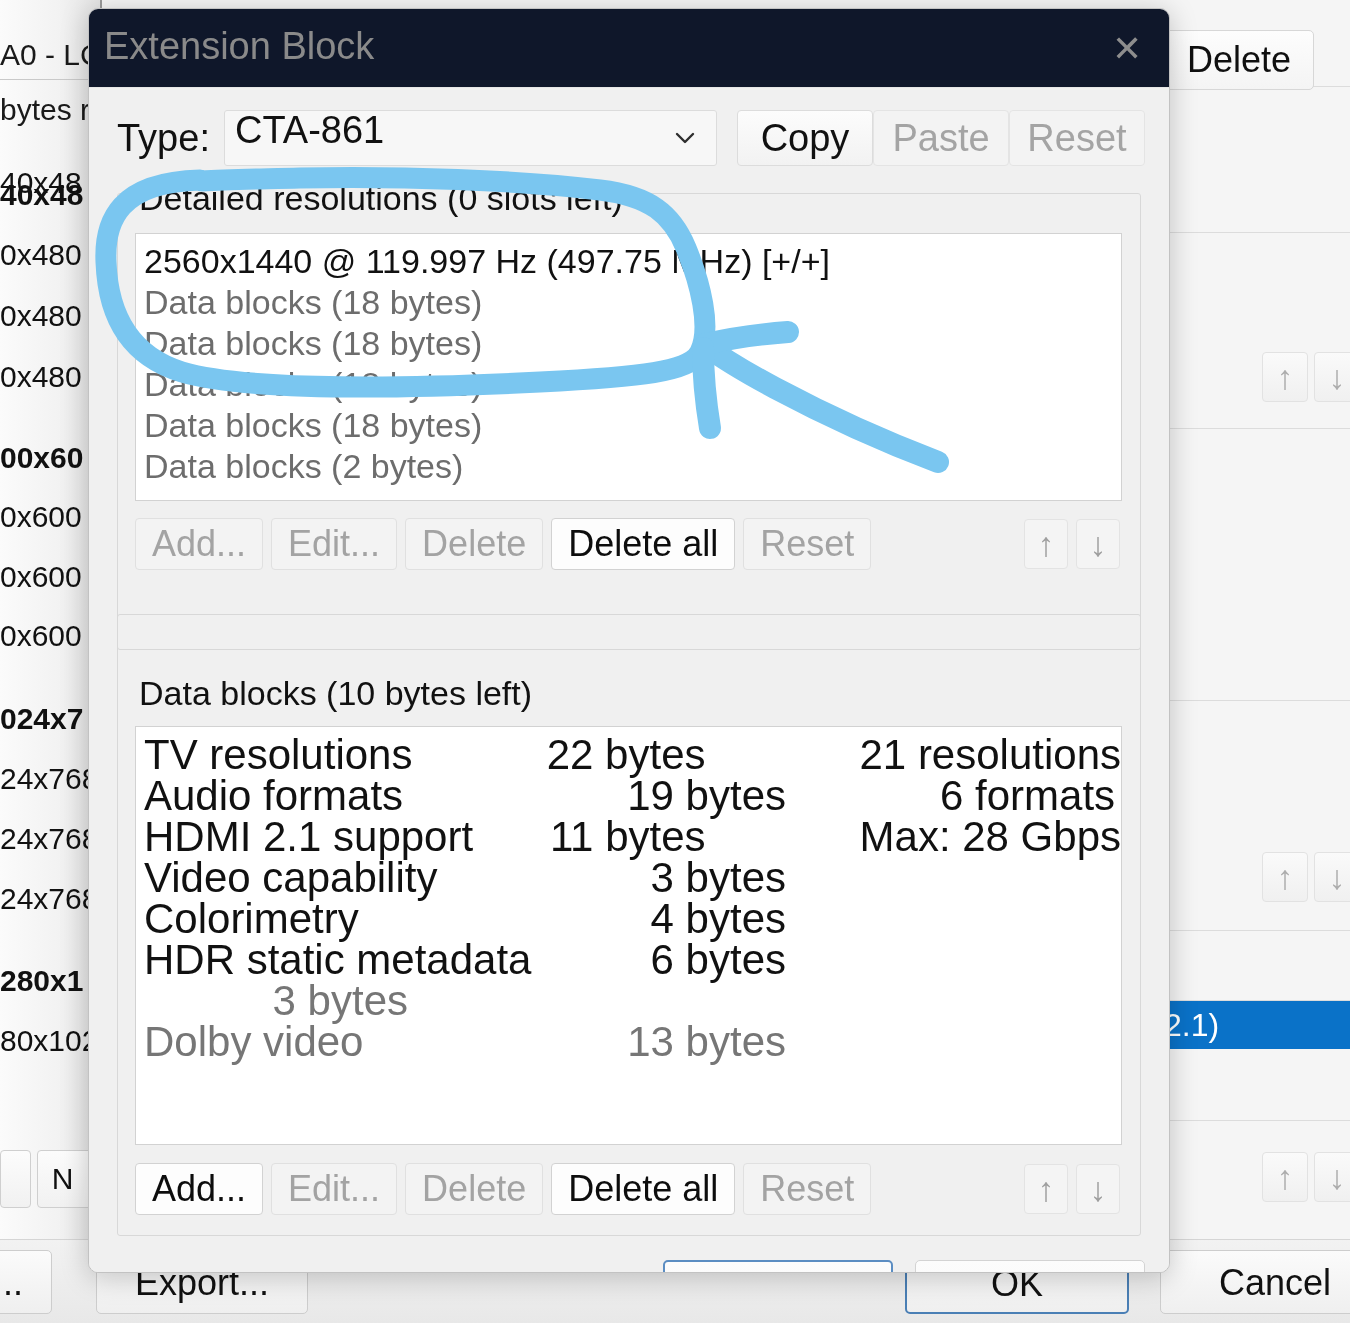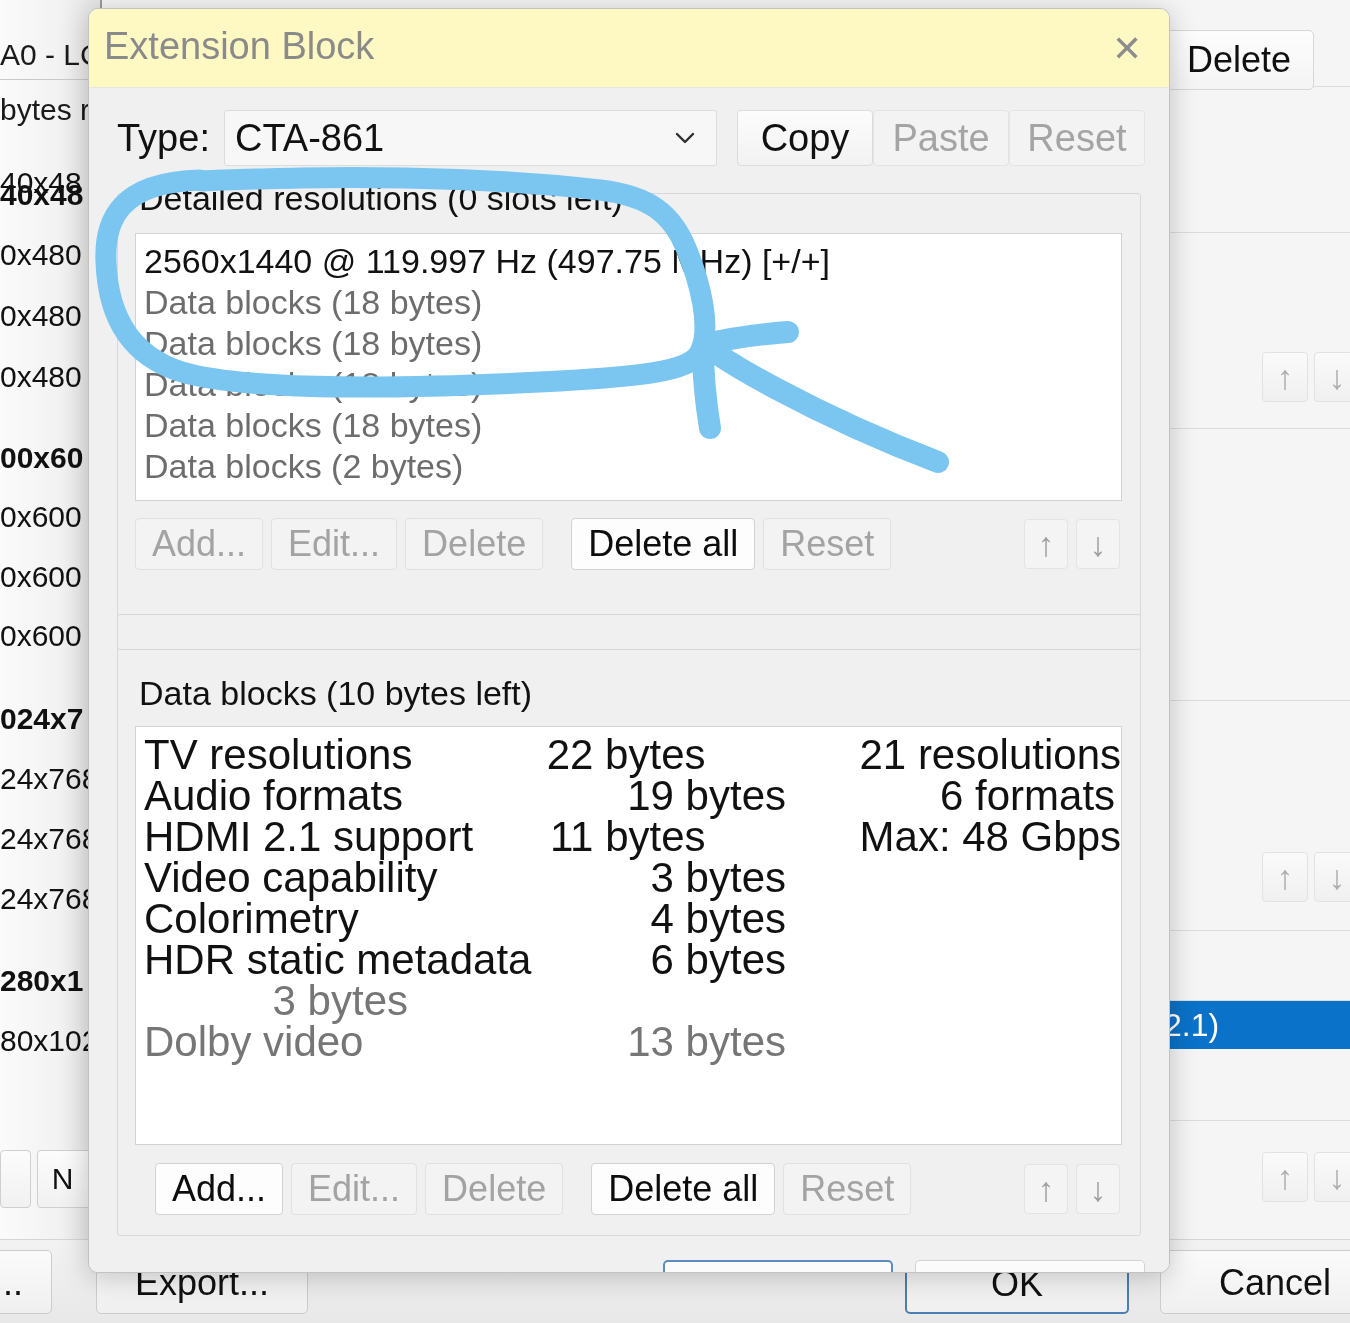--- a/index.html
+++ b/index.html
@@ -172,21 +172,21 @@
     background: #f0f0f0;
     border: 1px solid #c2c2c2;
     border-radius: 10px;
     box-shadow: 0 4px 28px rgba(0,0,0,0.22);
     box-sizing: border-box;
     overflow: hidden;
   }
   .dlg-titlebar {
     position: relative;
     height: 78px;
-    background: #fef9c3;
+    background: #0f172a;
     border-bottom: 1px solid #e6e6e6;
     padding-left: 39px;
   }
   .dlg-title {
     position: absolute;
     left: 15px; top: 16px;
     font-size: 38px;
     color: #8a8a8a;
     white-space: nowrap;
   }
@@ -225,21 +225,21 @@
     margin-right: 14px;
     white-space: nowrap;
   }
   .type-combo {
     position: relative;
     width: 512px; height: 56px;
     background: #f7f7f7;
     border: 1px solid #dcdcdc;
     border-radius: 3px;
     display: flex;
-    align-items: center;
+    align-items: flex-start;
     box-sizing: border-box;
   }
   .type-combo .val {
     font-size: 38px;
     color: #111;
     padding-left: 10px;
     line-height: 1;
   }
   .type-combo .chev {
     position: absolute;
@@ -318,21 +318,20 @@
     font-size: 36px;
     color: #a3a3a3;
     text-align: center;
     white-space: nowrap;
     box-sizing: border-box;
   }
   .rbtn.enabled {
     color: #0d0d0d;
     background: #fdfdfd;
     border-color: #d2d2d2;
-    margin-left: 20px;
   }
   .arrow-btn {
     width: 44px; height: 50px;
     border: 1px solid #e3e3e3;
     border-radius: 4px;
     background: #f4f4f4;
     display: flex;
     align-items: center;
     justify-content: center;
     color: #9f9f9f;
@@ -517,21 +516,21 @@
             <div class="db-c3">21 resolutions</div>
           </div>
           <div class="db-row">
             <div class="db-c1">Audio formats</div>
             <div class="db-c2">19 bytes</div>
             <div class="db-c3">6 formats</div>
           </div>
           <div class="db-row">
             <div class="db-c1">HDMI 2.1 support</div>
             <div class="db-c2">11 bytes</div>
-            <div class="db-c3">Max: 48 Gbps</div>
+            <div class="db-c3">Max: 28 Gbps</div>
           </div>
           <div class="db-row">
             <div class="db-c1">Video capability</div>
             <div class="db-c2">3 bytes</div>
             <div class="db-c3"></div>
           </div>
           <div class="db-row">
             <div class="db-c1">Colorimetry</div>
             <div class="db-c2">4 bytes</div>
             <div class="db-c3"></div>

